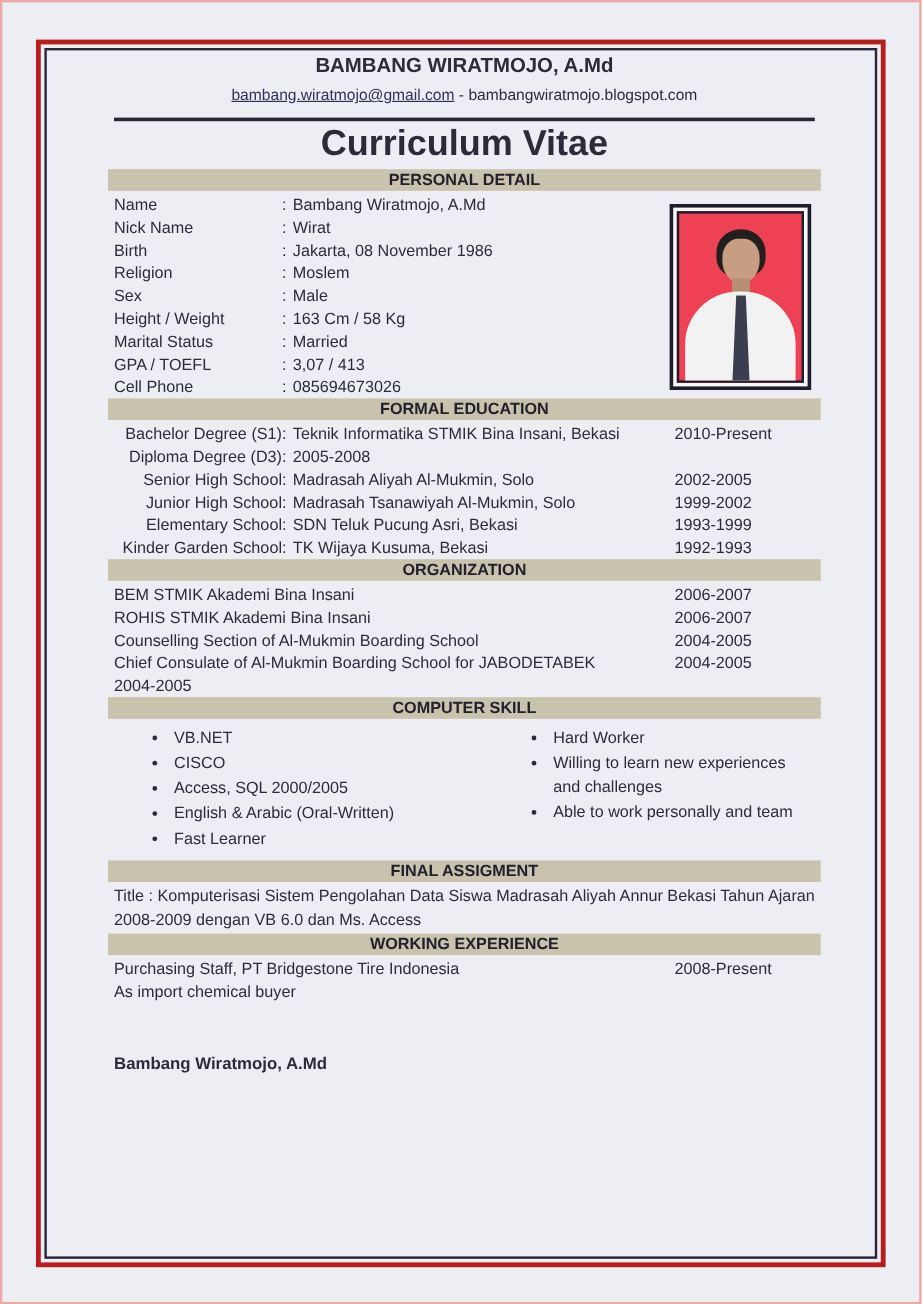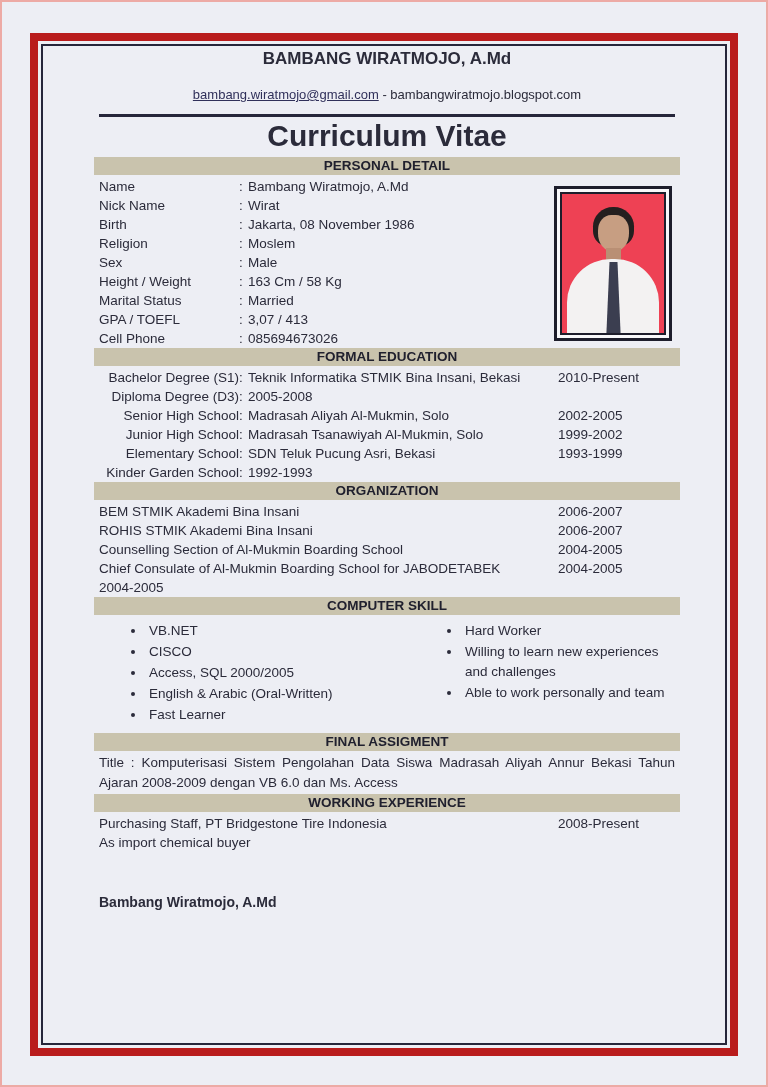--- a/index.html
+++ b/index.html
@@ -3,27 +3,27 @@
 <meta charset="utf-8">
 <style>
   html { background:#ffffff; }
   body {
     width:768px; height:1087px; margin:0; box-sizing:border-box;
     border:2px solid #edaaa5; background:#edeef4;
     font-family:"Liberation Sans", sans-serif; color:#2b2b3a;
     position:relative; overflow:hidden;
   }
   .frame { position:absolute; left:28px; top:31px; width:708px; height:1023px;
-    box-sizing:border-box; border:8px solid #b91c1c; padding:3px; }
+    box-sizing:border-box; border:4px solid #b91c1c; padding:3px; }
   .frame-inner { width:100%; height:100%; box-sizing:border-box; border:2px solid #26263a; overflow:hidden; }
   .content { padding:1px 50px 0 56px; font-size:13.5px; }
 
   .header-name { text-align:center; font-weight:bold; font-size:17px; margin-top:2px; }
   .header-address { text-align:center; font-size:13px; margin-top:4px; }
-  .header-contact { text-align:center; font-size:13px; margin-top:18px; }
+  .header-contact { text-align:center; font-size:13px; margin-top:6px; }
   .email-link { color:#30305a; text-decoration:underline; cursor:pointer; }
 
   .rule { border-top:3px solid #26263a; margin-top:12px; }
   .doc-title { text-align:center; font-size:30px; font-weight:bold; margin:2px 0 4px; }
 
   .bar { background:#c9c3ad; color:#20202e; text-align:center; font-weight:bold;
     font-size:13.5px; height:18px; line-height:18px; margin:0 -5px 2px; }
 
   .p-section { position:relative; }
   .p-row, .e-row, .o-row, .w-row { display:flex; line-height:19px; }
@@ -163,20 +163,21 @@
         </div>
         <div class="e-row">
           <span class="e-label">Elementary School</span>
           <span class="e-colon">:</span>
           <span class="e-value">SDN Teluk Pucung Asri, Bekasi</span>
           <span class="period">1993-1999</span>
         </div>
         <div class="e-row">
           <span class="e-label">Kinder Garden School</span>
           <span class="e-colon">:</span>
+          <span class="e-value">TK Wijaya Kusuma, Bekasi</span>
           <span class="period">1992-1993</span>
         </div>
       </div>
 
       <div class="bar">ORGANIZATION</div>
       <div>
         <div class="o-row">
           <span class="o-name">BEM STMIK Akademi Bina Insani</span>
           <span class="period">2006-2007</span>
         </div>

